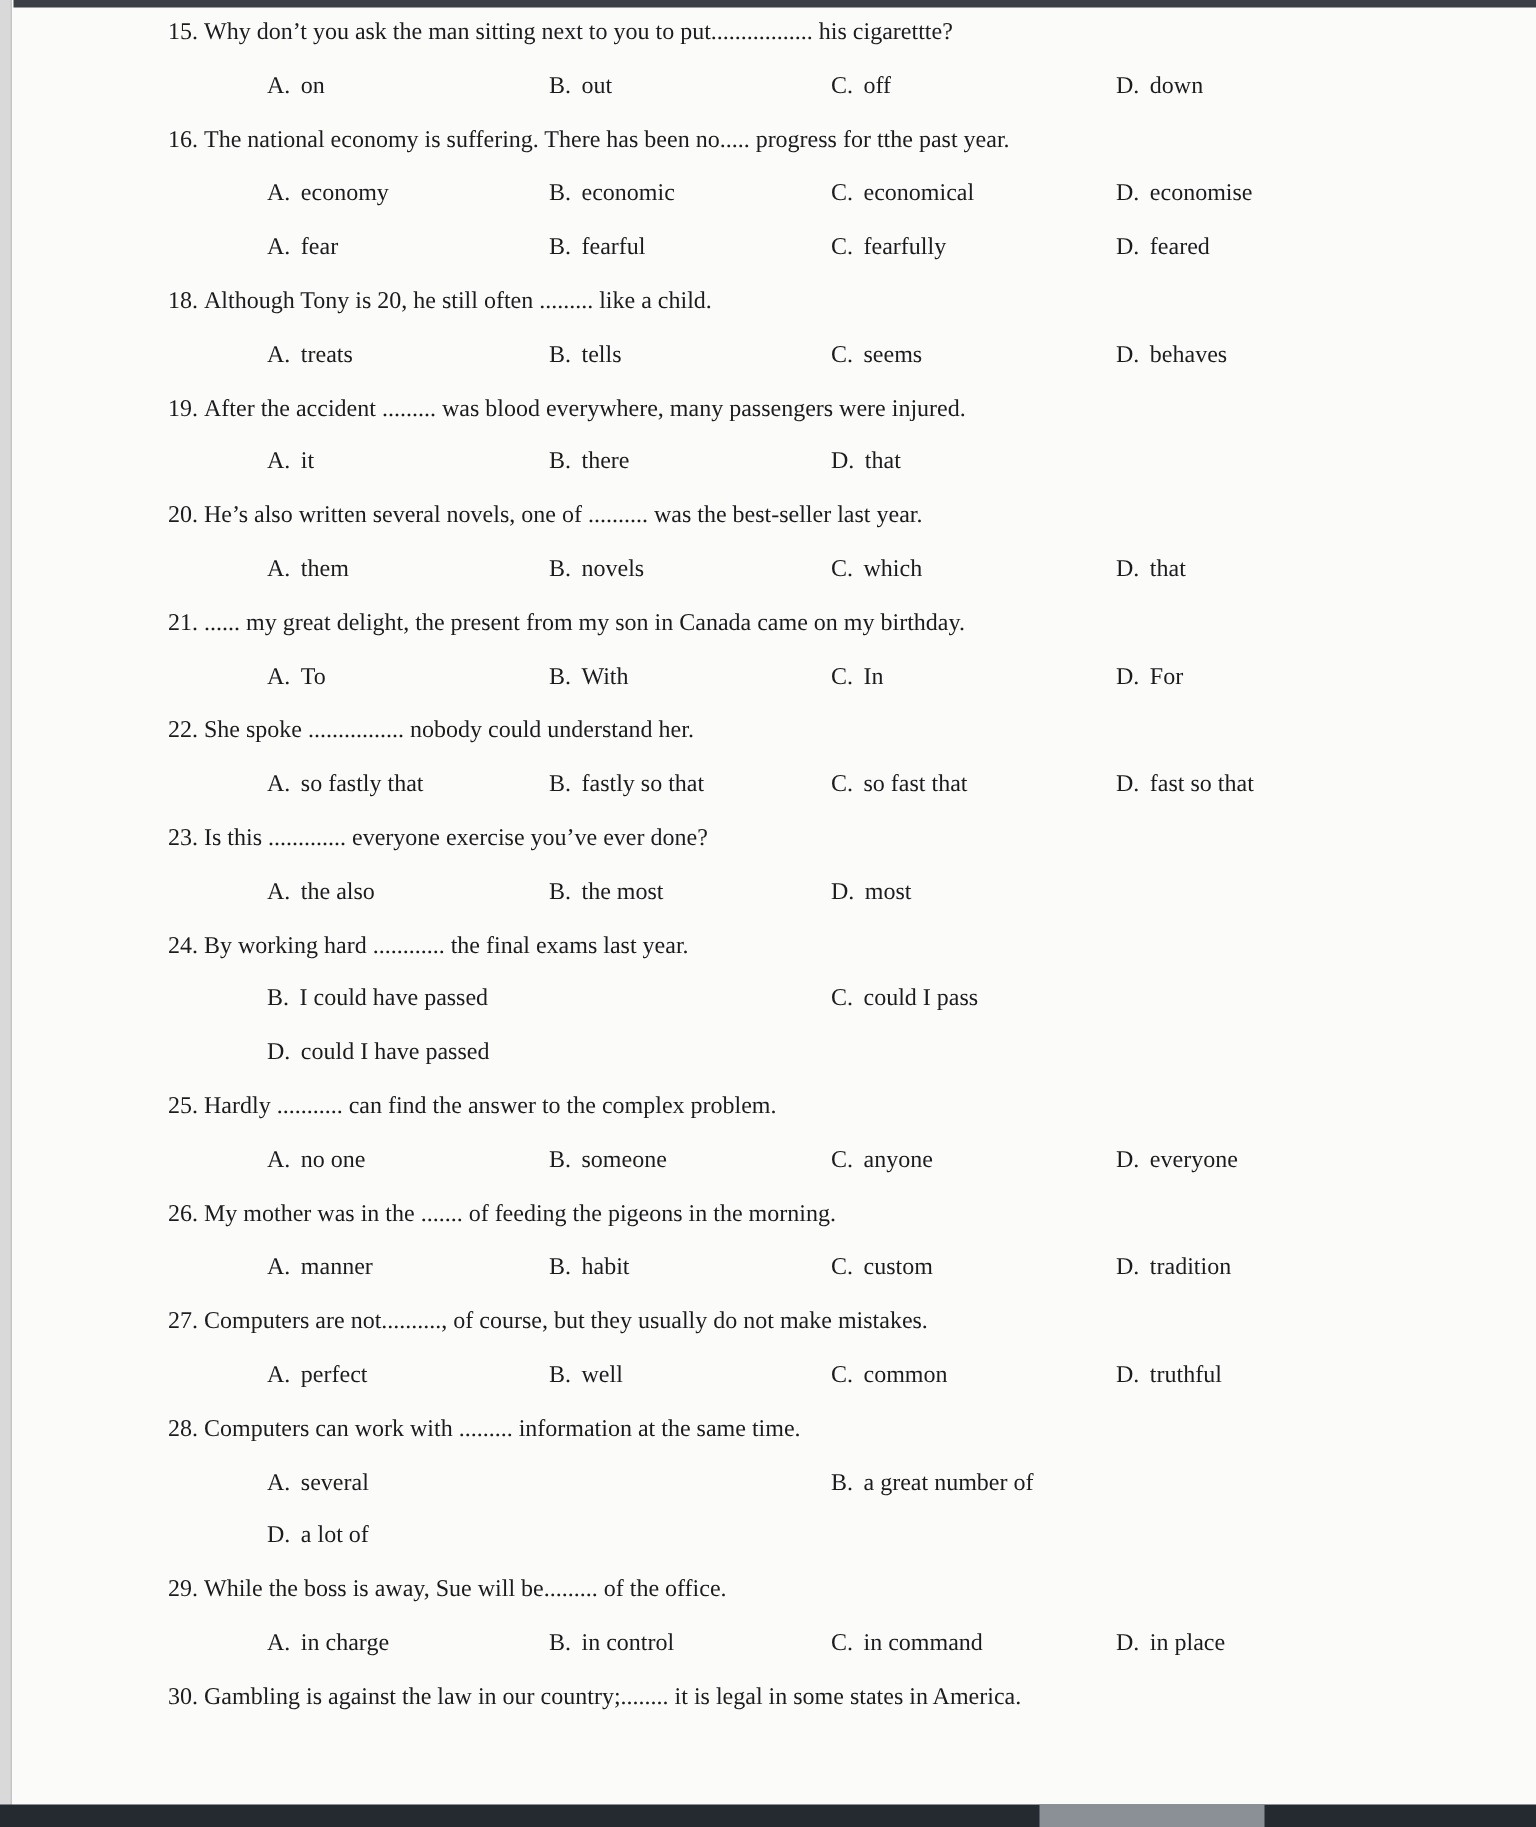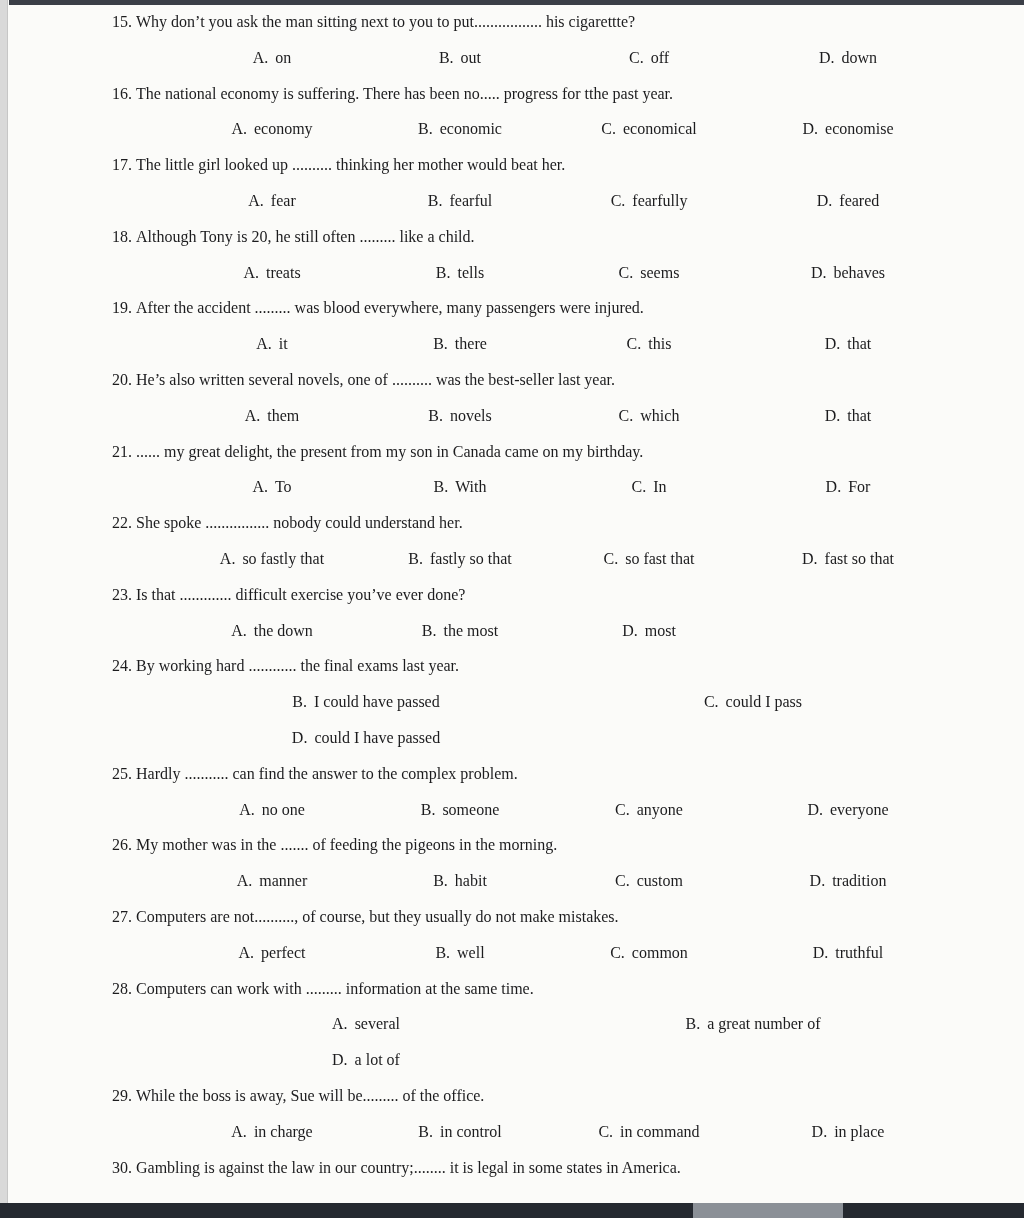--- a/index.html
+++ b/index.html
@@ -41,21 +41,20 @@
   }
   .q-text {
     margin: 0;
     text-align: justify;
   }
   .q-number { margin-right: 4px; }
   .options {
     display: grid;
     grid-template-columns: 188px 188px 190px 1fr;
     padding-left: 66px;
-    text-align: center;
   }
   .options.two-col {
     grid-template-columns: 376px 1fr;
   }
   .opt { white-space: nowrap; }
   .opt-label { margin-right: 7px; }
   .bottom-bar {
     position: absolute;
     left: 0; right: 0; bottom: 0;
     height: 15px;
@@ -88,21 +87,20 @@
     <div class="question-block">
       <p class="q-text"><span class="q-number">16.</span><span>The national economy is suffering. There has been no..... progress for tthe past year.</span></p>
       <div class="options">
         <div class="opt"><span class="opt-label">A.</span><span class="opt-text">economy</span></div>
         <div class="opt"><span class="opt-label">B.</span><span class="opt-text">economic</span></div>
         <div class="opt"><span class="opt-label">C.</span><span class="opt-text">economical</span></div>
         <div class="opt"><span class="opt-label">D.</span><span class="opt-text">economise</span></div>
       </div>
     </div>
     <div class="question-block">
-      <p class="q-text"><span class="q-number">17.</span><span>The little girl looked up .......... thinking her mother would beat her.</span></p>
       <div class="options">
         <div class="opt"><span class="opt-label">A.</span><span class="opt-text">fear</span></div>
         <div class="opt"><span class="opt-label">B.</span><span class="opt-text">fearful</span></div>
         <div class="opt"><span class="opt-label">C.</span><span class="opt-text">fearfully</span></div>
         <div class="opt"><span class="opt-label">D.</span><span class="opt-text">feared</span></div>
       </div>
     </div>
     <div class="question-block">
       <p class="q-text"><span class="q-number">18.</span><span>Although Tony is 20, he still often ......... like a child.</span></p>
       <div class="options">
@@ -110,21 +108,20 @@
         <div class="opt"><span class="opt-label">B.</span><span class="opt-text">tells</span></div>
         <div class="opt"><span class="opt-label">C.</span><span class="opt-text">seems</span></div>
         <div class="opt"><span class="opt-label">D.</span><span class="opt-text">behaves</span></div>
       </div>
     </div>
     <div class="question-block">
       <p class="q-text"><span class="q-number">19.</span><span>After the accident ......... was blood everywhere, many passengers were injured.</span></p>
       <div class="options">
         <div class="opt"><span class="opt-label">A.</span><span class="opt-text">it</span></div>
         <div class="opt"><span class="opt-label">B.</span><span class="opt-text">there</span></div>
-        <div class="opt"><span class="opt-label">C.</span><span class="opt-text">this</span></div>
         <div class="opt"><span class="opt-label">D.</span><span class="opt-text">that</span></div>
       </div>
     </div>
     <div class="question-block">
       <p class="q-text"><span class="q-number">20.</span><span>He’s also written several novels, one of .......... was the best-seller last year.</span></p>
       <div class="options">
         <div class="opt"><span class="opt-label">A.</span><span class="opt-text">them</span></div>
         <div class="opt"><span class="opt-label">B.</span><span class="opt-text">novels</span></div>
         <div class="opt"><span class="opt-label">C.</span><span class="opt-text">which</span></div>
         <div class="opt"><span class="opt-label">D.</span><span class="opt-text">that</span></div>
@@ -142,23 +139,23 @@
     <div class="question-block">
       <p class="q-text"><span class="q-number">22.</span><span>She spoke ................ nobody could understand her.</span></p>
       <div class="options">
         <div class="opt"><span class="opt-label">A.</span><span class="opt-text">so fastly that</span></div>
         <div class="opt"><span class="opt-label">B.</span><span class="opt-text">fastly so that</span></div>
         <div class="opt"><span class="opt-label">C.</span><span class="opt-text">so fast that</span></div>
         <div class="opt"><span class="opt-label">D.</span><span class="opt-text">fast so that</span></div>
       </div>
     </div>
     <div class="question-block">
-      <p class="q-text"><span class="q-number">23.</span><span>Is that ............. difficult exercise you’ve ever done?</span></p>
-      <div class="options">
-        <div class="opt"><span class="opt-label">A.</span><span class="opt-text">the down</span></div>
+      <p class="q-text"><span class="q-number">23.</span><span>Is this ............. everyone exercise you’ve ever done?</span></p>
+      <div class="options">
+        <div class="opt"><span class="opt-label">A.</span><span class="opt-text">the also</span></div>
         <div class="opt"><span class="opt-label">B.</span><span class="opt-text">the most</span></div>
         <div class="opt"><span class="opt-label">D.</span><span class="opt-text">most</span></div>
       </div>
     </div>
     <div class="question-block">
       <p class="q-text"><span class="q-number">24.</span><span>By working hard ............ the final exams last year.</span></p>
       <div class="options two-col">
         <div class="opt"><span class="opt-label">B.</span><span class="opt-text">I could have passed</span></div>
         <div class="opt"><span class="opt-label">C.</span><span class="opt-text">could I pass</span></div>
         <div class="opt"><span class="opt-label">D.</span><span class="opt-text">could I have passed</span></div>

